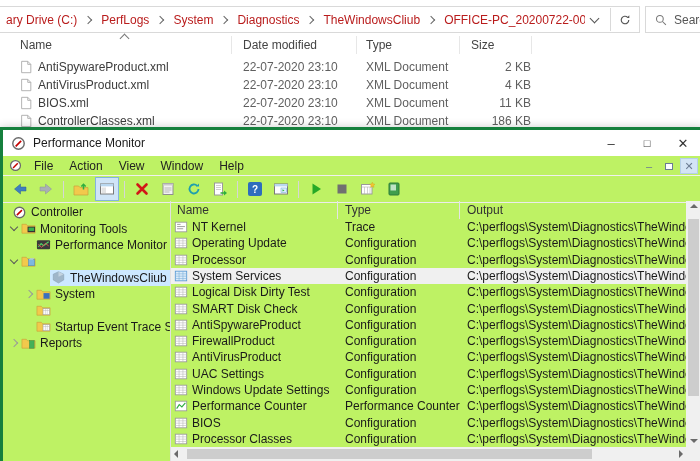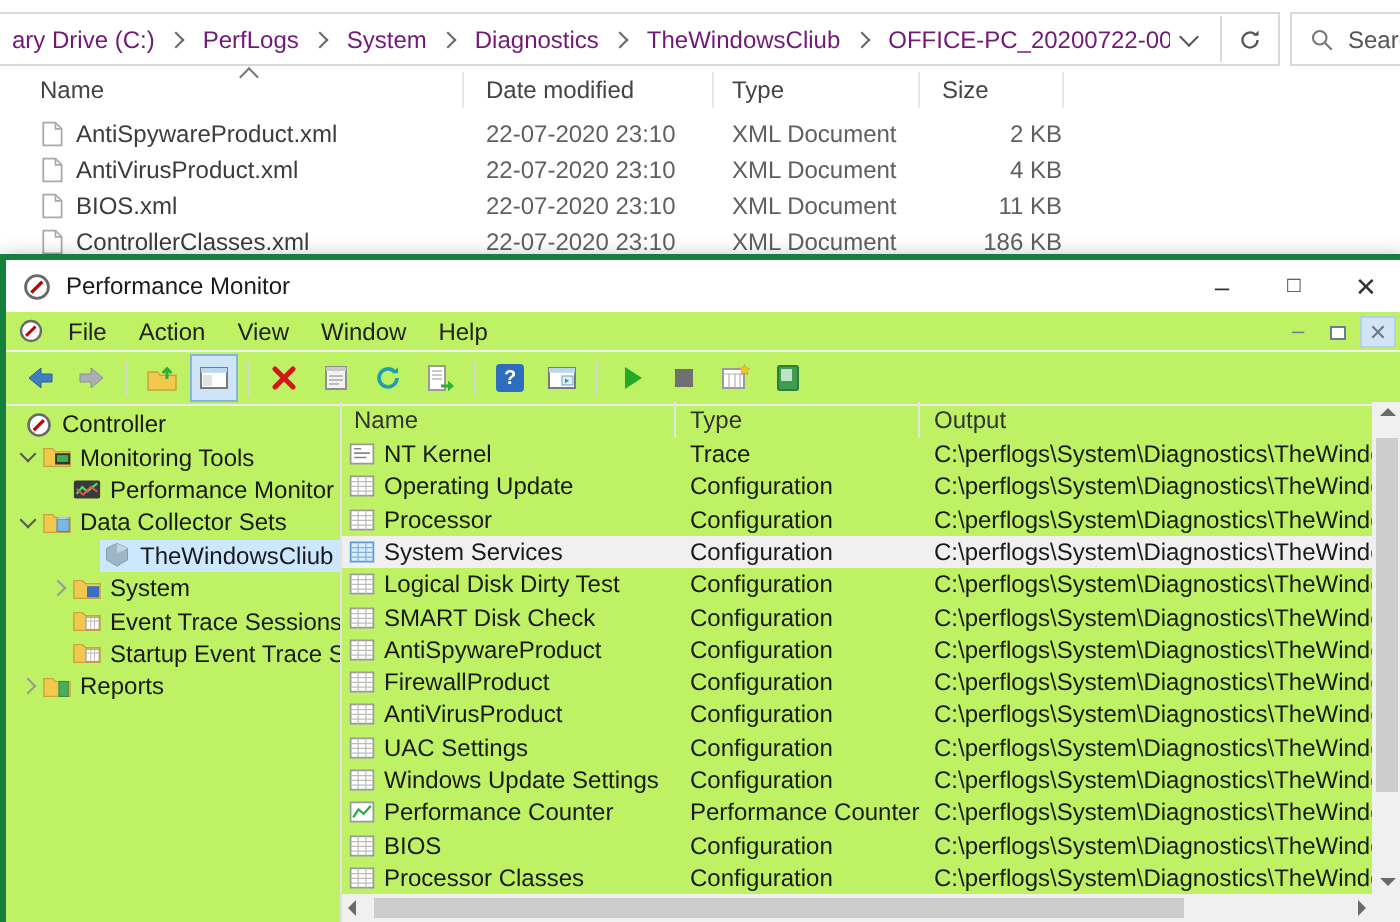--- a/index.html
+++ b/index.html
@@ -7,21 +7,21 @@
     width:700px;height:461px;position:relative;overflow:hidden;
     font-family:"Liberation Sans",sans-serif;font-size:12px;color:#333;background:#fff;
   }
   
   .explorer{position:absolute;inset:0;background:#fff}
   .addrbar{
     position:absolute;top:6px;left:-6px;width:644px;height:25px;
     border:1px solid #d9d9d9;background:#fff;display:flex;align-items:center;
   }
   .breadcrumb{display:flex;align-items:center;padding-left:8px;white-space:nowrap;overflow:hidden;flex:1}
-  .crumb{color:#701a75;padding:2px 3px;cursor:default}
+  .crumb{color:#b91c1c;padding:2px 3px;cursor:default}
   .crumb-sep{width:5px;height:5px;border-right:1.3px solid #666;border-bottom:1.3px solid #666;
     transform:rotate(-45deg);margin:0 7px 0 5px;flex:none}
   .addr-chevron{width:6px;height:6px;border-right:1.3px solid #555;border-bottom:1.3px solid #555;
     transform:rotate(45deg);margin:-3px 12px 0 6px;flex:none}
   .addr-divider{width:1px;height:23px;background:#d9d9d9;flex:none}
   .addr-refresh{width:28px;display:flex;align-items:center;justify-content:center;flex:none}
   .searchbox{
     position:absolute;top:6px;left:645px;width:70px;height:25px;border:1px solid #d9d9d9;
     background:#fff;display:flex;align-items:center;gap:7px;padding-left:9px;color:#555;overflow:hidden;
   }
@@ -349,21 +349,20 @@
         <div class="tree-row" style="padding-left: 4px;">
           <span class="exp-slot">
             <span class="chev chev-open"></span>
           </span>
           <span class="tree-label-wrap">
             <svg viewBox="0 0 16 16" width="15" height="15">
               <path d="M1 3.5h4.6l1.5 1.6H15V13H1z" fill="#f2c94c" stroke="#c9a23a" stroke-width="0.7"></path>
               <rect x="8" y="6" width="6.5" height="6.5" fill="#7db8e0" stroke="#4a89b8" stroke-width="0.6"></rect>
               <path d="M8 6l1.8-1.5h4.7l-1.8 1.5z" fill="#a9d2ec"></path>
             </svg>
-            <span class="tree-label">Data Collector Sets</span>
           </span>
         </div>
         <div class="tree-row" style="padding-left: 34px;">
           <span class="exp-slot"></span>
           <span class="tree-label-wrap selected">
             <svg viewBox="0 0 16 16" width="15" height="15">
               <path d="M8 1.8l5.6 2.6v6.2L8 13.9 2.4 10.6V4.4z" fill="#9fb6c9" stroke="#7e99ad" stroke-width="0.5"></path>
               <path d="M8 1.8v5.4l5.6-2.8z" fill="#c3d3e0"></path>
             </svg>
             <span class="tree-label">TheWindowsCliub</span>
@@ -382,21 +381,20 @@
           </span>
         </div>
         <div class="tree-row" style="padding-left: 19px;">
           <span class="exp-slot"></span>
           <span class="tree-label-wrap">
             <svg viewBox="0 0 16 16" width="15" height="15">
               <path d="M1 3.5h4.6l1.5 1.6H15V13H1z" fill="#f2c94c" stroke="#c9a23a" stroke-width="0.7"></path>
               <rect x="7.5" y="6" width="7" height="6.5" fill="#fff" stroke="#999" stroke-width="0.6"></rect>
               <path d="M7.5 8h7M10 6v6.5M12 6v6.5" stroke="#b3b3b3" stroke-width="0.5"></path>
             </svg>
-            <span class="tree-label">Event Trace Sessions</span>
           </span>
         </div>
         <div class="tree-row" style="padding-left: 19px;">
           <span class="exp-slot"></span>
           <span class="tree-label-wrap">
             <svg viewBox="0 0 16 16" width="15" height="15">
               <path d="M1 3.5h4.6l1.5 1.6H15V13H1z" fill="#f2c94c" stroke="#c9a23a" stroke-width="0.7"></path>
               <rect x="7.5" y="6" width="7" height="6.5" fill="#fff" stroke="#999" stroke-width="0.6"></rect>
               <path d="M7.5 8h7M10 6v6.5M12 6v6.5" stroke="#b3b3b3" stroke-width="0.5"></path>
             </svg>

